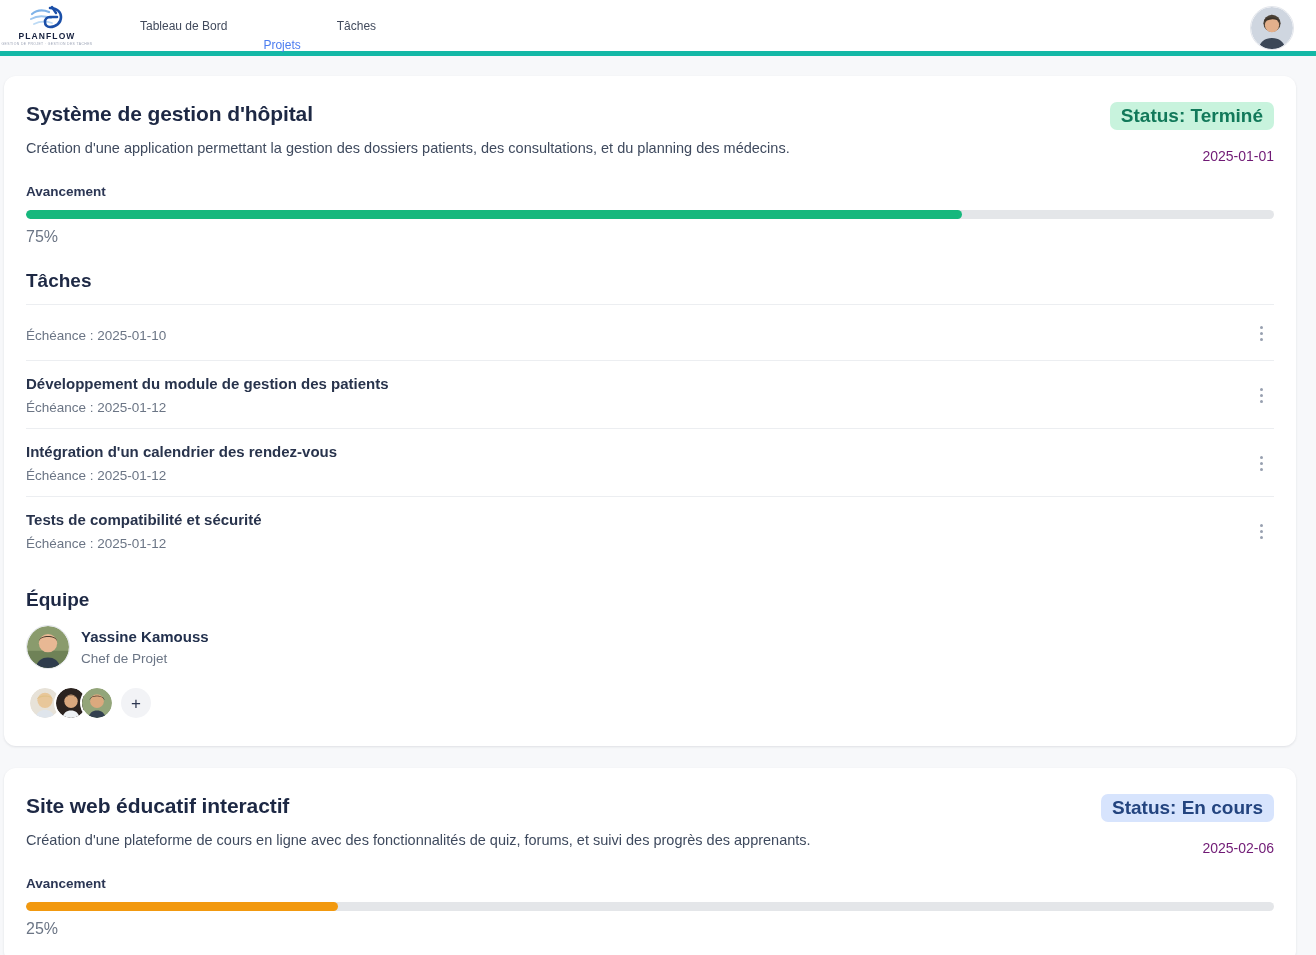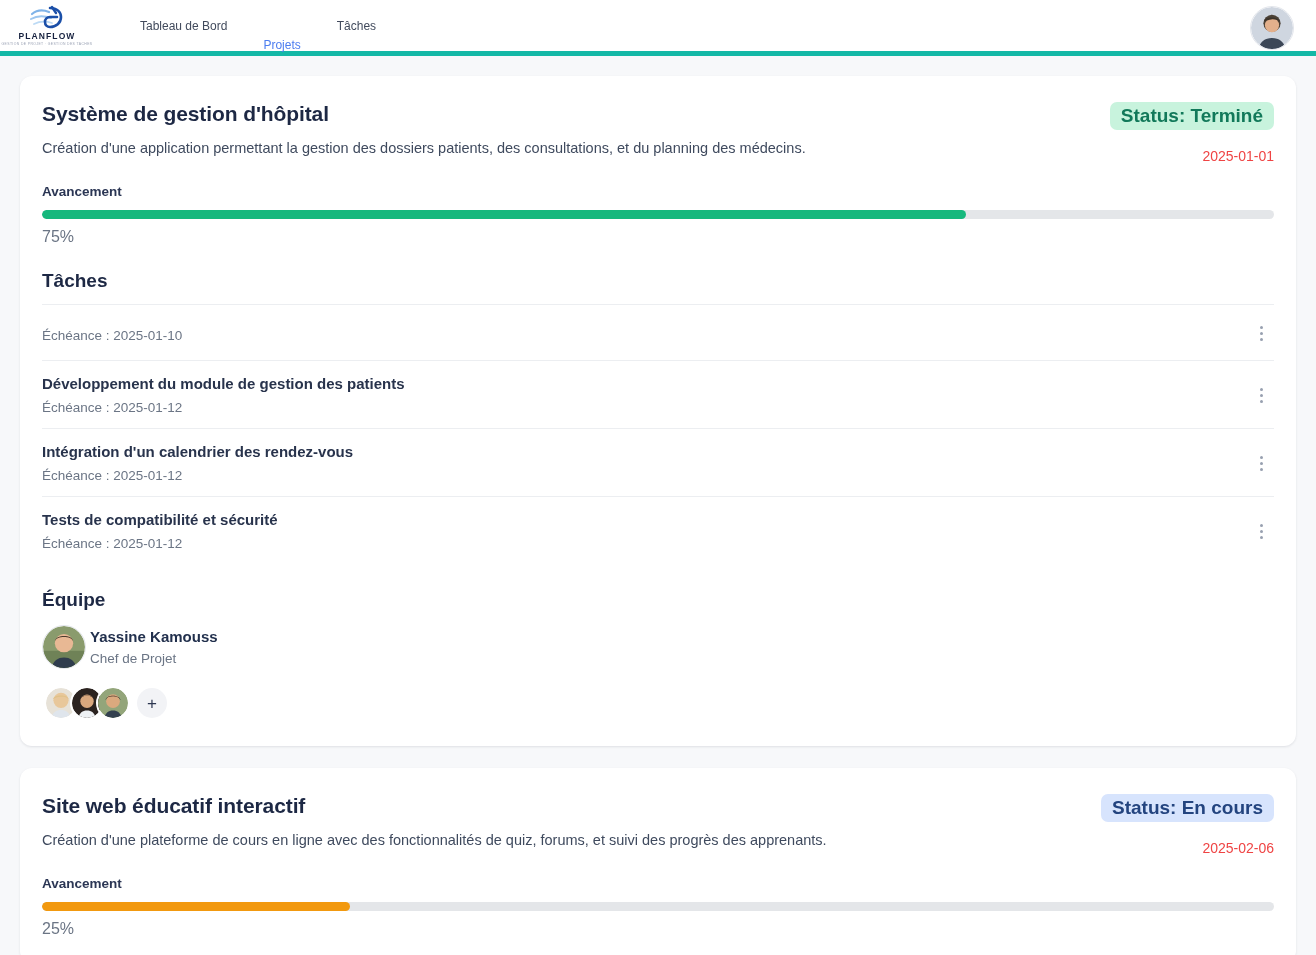--- a/index.html
+++ b/index.html
@@ -79,21 +79,21 @@
     width: 44px;
     height: 44px;
     border-radius: 50%;
     overflow: hidden;
     border: 1px solid #e3e6ec;
     cursor: pointer;
   }
 
   
   .page {
-    padding: 20px 20px 0 20px;
+    padding: 20px 20px 0 4px;
     height: 899px;
     overflow: hidden;
   }
 
   .card {
     background: #ffffff;
     border-radius: 12px;
     box-shadow: 0 1px 3px rgba(26,36,61,.07), 0 1px 2px rgba(26,36,61,.04);
     padding: 24px 22px 26px 22px;
     margin-bottom: 22px;
@@ -134,21 +134,21 @@
     padding: 6px 11px;
     line-height: 16px;
     white-space: nowrap;
     cursor: pointer;
   }
   .status-done { background: #c8f3dd; color: #12795a; }
   .status-progress { background: #d7e4fd; color: #23447f; }
 
   .project-date {
     font-size: 14px;
-    color: #ef4444;
+    color: #701a75;
     margin-top: 17px;
     line-height: 18px;
     white-space: nowrap;
   }
 
   
   .progress-label {
     font-size: 13.5px;
     font-weight: 700;
     color: #2b3category;
@@ -227,21 +227,21 @@
     width: 3px;
     height: 3px;
     border-radius: 50%;
     background: #98a0b0;
   }
 
   
   .team-lead {
     display: flex;
     align-items: center;
-    gap: 4px;
+    gap: 11px;
     margin-top: 13px;
   }
   .lead-avatar {
     width: 44px;
     height: 44px;
     border-radius: 50%;
     overflow: hidden;
     flex: none;
     border: 1px solid #e3e6ec;
   }

